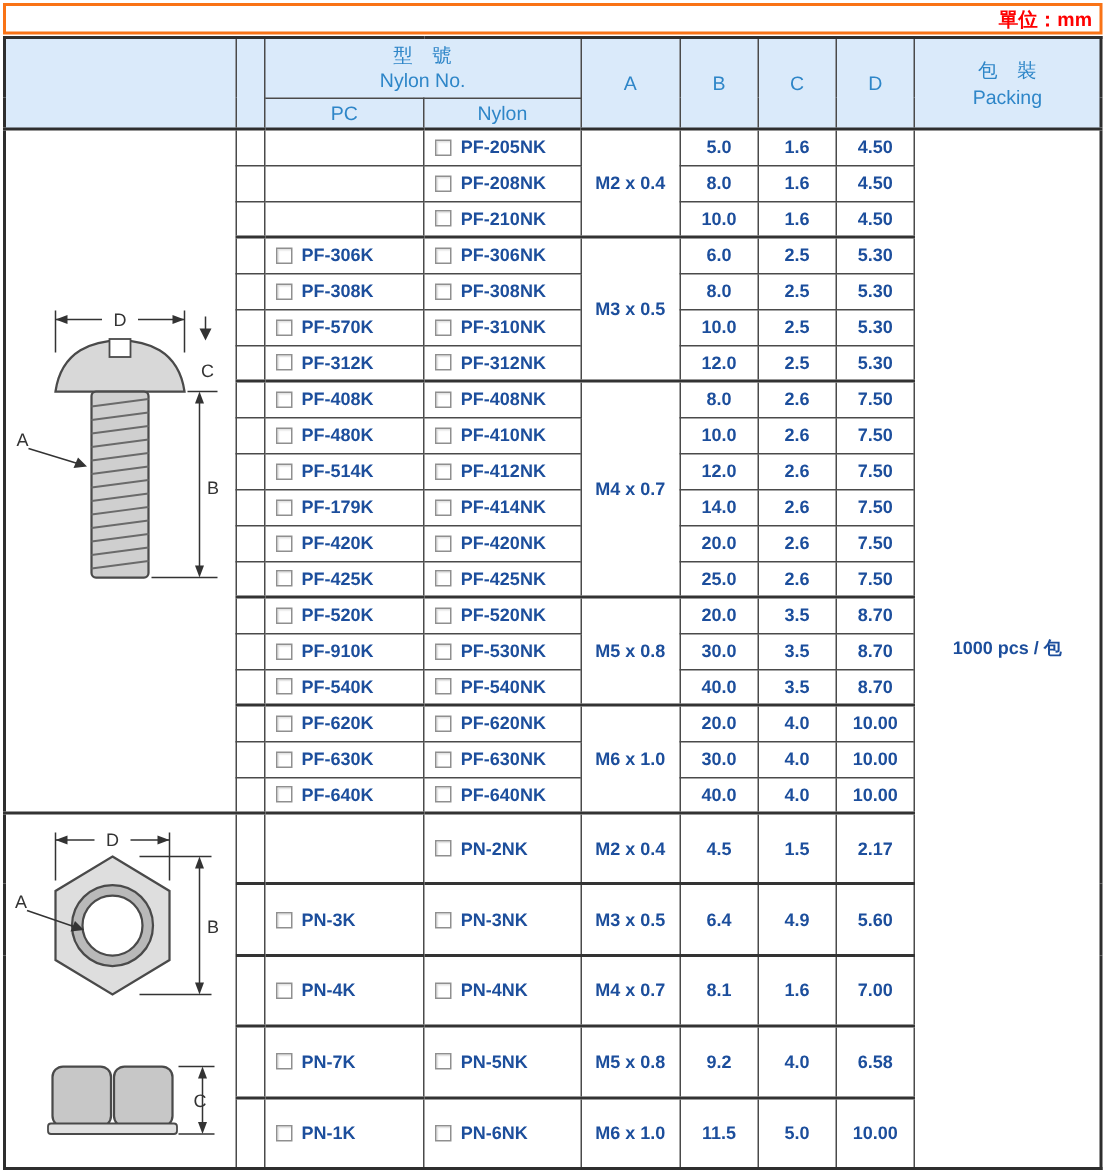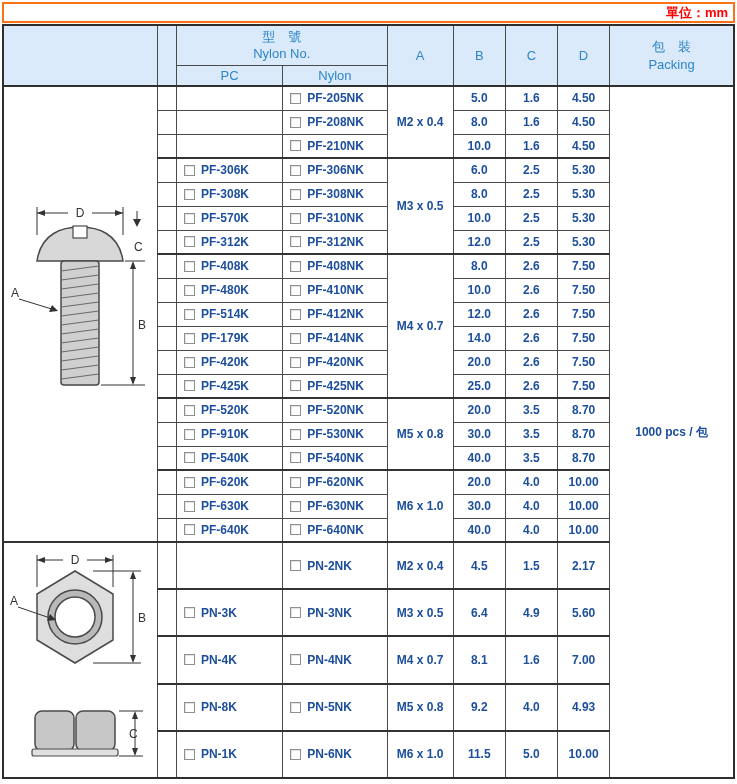--- a/index.html
+++ b/index.html
@@ -564,33 +564,33 @@
         <td class="val gt">M4 x 0.7</td>
         <td class="val gt">8.1</td>
         <td class="val gt">1.6</td>
         <td class="val gt">7.00</td>
       </tr>
       <tr class="nrow">
         <td class="cnarrow gt"></td>
         <td class="cpc gt">
             <span class="itm">
               <input type="checkbox" style="">
-              <b>PN-8K</b>
+              <b>PN-7K</b>
             </span>
           </td>
         <td class="cpc gt">
             <span class="itm">
               <input type="checkbox" style="">
               <b>PN-5NK</b>
             </span>
           </td>
         <td class="val gt">M5 x 0.8</td>
         <td class="val gt">9.2</td>
         <td class="val gt">4.0</td>
-        <td class="val gt">4.93</td>
+        <td class="val gt">6.58</td>
       </tr>
       <tr class="nrow">
         <td class="cnarrow gt"></td>
         <td class="cpc gt">
             <span class="itm">
               <input type="checkbox" style="">
               <b>PN-1K</b>
             </span>
           </td>
         <td class="cpc gt">

